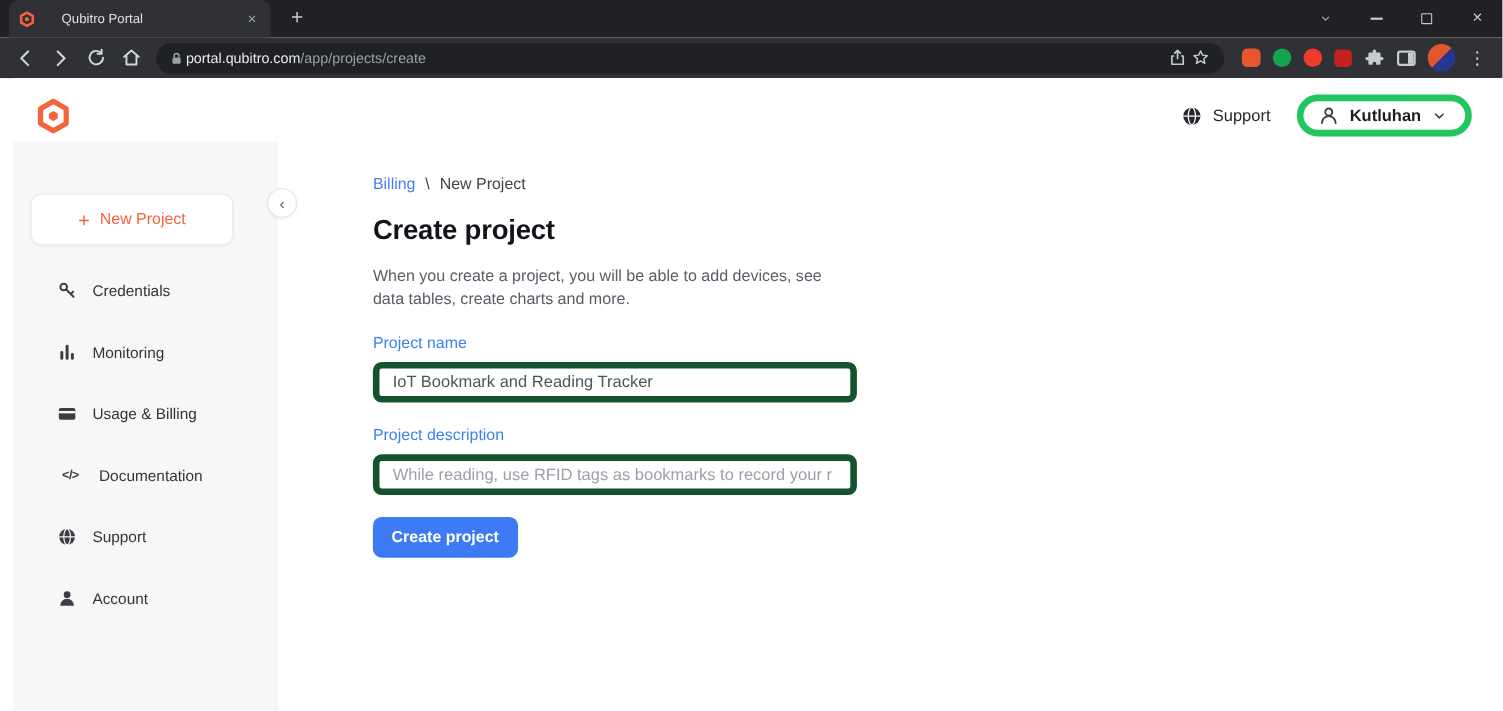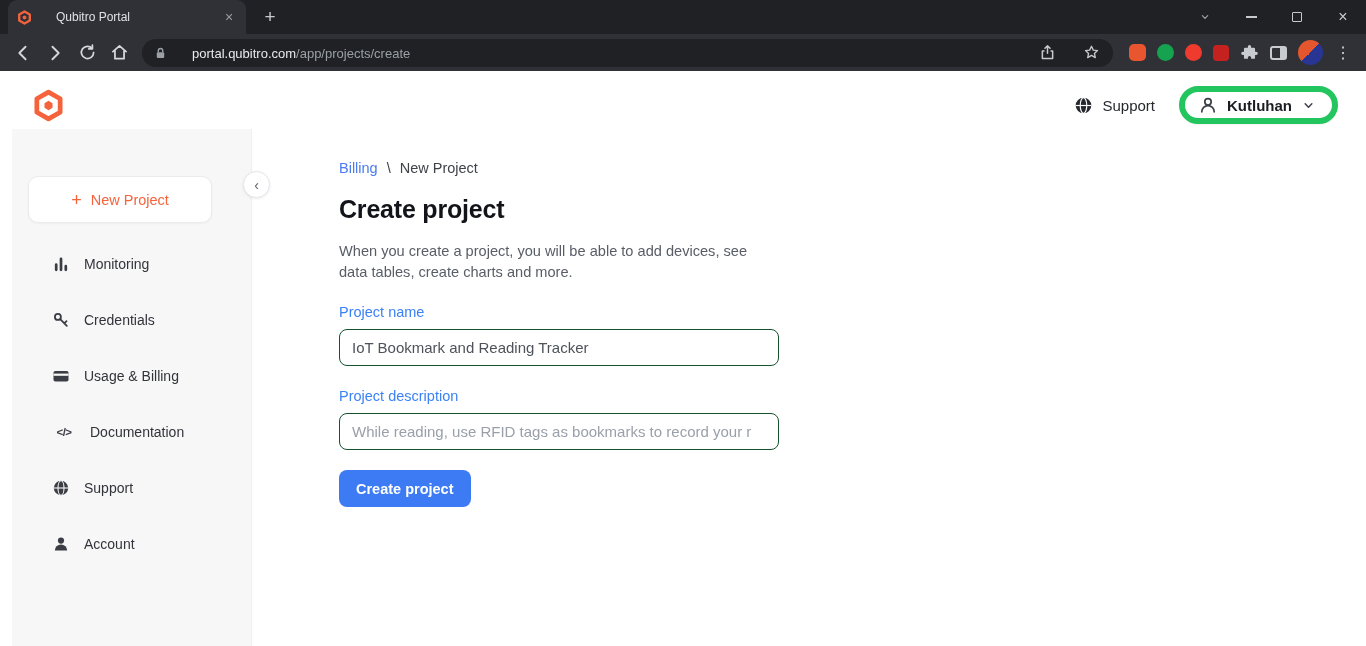--- a/index.html
+++ b/index.html
@@ -18,21 +18,21 @@
   .tabstrip-spacer { flex:1; }
   .win-controls { display:flex; height:34px; }
   .win-btn { width:46px; height:34px; display:flex; align-items:center; justify-content:center; color:#c7cacd; }
   .min-glyph { display:block; width:11px; height:1.5px; background:#c7cacd; }
   .max-glyph { display:block; width:10px; height:10px; border:1.5px solid #c7cacd; border-radius:1px; }
   .close-glyph { font-size:16px; }
 
   .toolbar { height:37px; background:#2f3136; display:flex; align-items:center; padding:0 8px; gap:2px; }
   .nav-btn { width:30px; height:28px; display:flex; align-items:center; justify-content:center; border-radius:50%; }
   .urlbar { flex:1; height:28px; background:#1f2124; border-radius:14px; margin:0 8px 0 6px;
-            display:flex; align-items:center; padding:0 12px; gap:25px; }
+            display:flex; align-items:center; padding:0 12px; gap:2px; }
   .url-host { font-size:13px; color:#e8eaed; }
   .url-path { font-size:13px; color:#9aa0a6; }
   .url-spacer { flex:1; }
   .ext-row { display:flex; align-items:center; gap:11px; padding:0 6px; }
   .ext-dot { width:17px; height:17px; border-radius:50%; }
   .ext-sq { width:16px; height:16px; border-radius:4px; }
   .sidepanel-glyph { width:17px; height:14px; border:2px solid #c8cbd0; border-radius:3px; position:relative; }
   .sidepanel-glyph::after { content:""; position:absolute; right:0; top:0; width:5px; height:100%; background:#c8cbd0; }
   .avatar-chip { width:25px; height:25px; border-radius:50%; background:linear-gradient(135deg,#e4572e 0 50%,#283593 50% 100%); }
   .menu-dots { color:#d5d8db; font-size:16px; width:18px; text-align:center; }
@@ -63,21 +63,21 @@
                   display:flex; align-items:center; justify-content:center; color:#5a5e66; font-size:14px; z-index:5; cursor:pointer; }
 
   .main { flex:1; padding:31px 0 0 87px; }
   .breadcrumb { display:flex; align-items:center; gap:9px; font-size:14.5px; }
   .crumb-link { color:#4a7cf0; cursor:pointer; }
   .crumb-sep { color:#3f434a; }
   .crumb-current { color:#3f434a; }
   .page-title { margin-top:19px; font-size:25px; font-weight:700; color:#121419; letter-spacing:-0.2px; }
   .page-desc { margin-top:17px; width:432px; font-size:14.6px; line-height:1.42; color:#585d66; }
   .field-label { margin-top:22px; font-size:14.5px; font-weight:400; color:#3b82f6; }
-  .text-input { display:block; margin-top:9px; width:440px; height:37px; border:1px solid #14532d; border-radius:8px;
+  .text-input { display:block; margin-top:9px; width:440px; height:37px; border:6px solid #14532d; border-radius:8px;
                 padding:0 12px; font-family:"Liberation Sans",sans-serif; font-size:15px; color:#4e535b; background:#fff; outline:none; }
   .text-input::placeholder { color:#9aa0aa; }
   .submit-btn { margin-top:20px; height:37px; padding:0 17px; background:#3d7bf5; border:none; border-radius:8px;
                 color:#fff; font-family:"Liberation Sans",sans-serif; font-size:14.5px; font-weight:600; cursor:pointer; }
 
   svg { display:block; }
 </style>
 </head>
 <body>
 
@@ -216,34 +216,34 @@
         <div class="np-card">
           <span class="np-plus">+</span>
           <span class="np-label">New Project</span>
         </div>
 
         <div class="nav-list">
 
           <div class="nav-item">
             <span class="nav-ico">
               <svg width="18" height="18" viewBox="0 0 18 18">
-                <path d="M4.2 14.8 V9.5 M9 14.8 V3.8 M13.8 14.8 V11.2" fill="none" stroke="#3a3d44" stroke-width="2.7" stroke-linecap="round"></path>
-              </svg>
-            </span>
-            <span class="nav-label">Monitoring</span>
-          </div>
-
-          <div class="nav-item">
-            <span class="nav-ico">
-              <svg width="18" height="18" viewBox="0 0 18 18">
                 <circle cx="5.9" cy="5.9" r="3" fill="none" stroke="#3a3d44" stroke-width="1.8"></circle>
                 <path d="M8.2 8.2 L14.8 14.8 M12.3 12.3 L14.5 10.1" fill="none" stroke="#3a3d44" stroke-width="1.8" stroke-linecap="round"></path>
               </svg>
             </span>
             <span class="nav-label">Credentials</span>
+          </div>
+
+          <div class="nav-item">
+            <span class="nav-ico">
+              <svg width="18" height="18" viewBox="0 0 18 18">
+                <path d="M4.2 14.8 V9.5 M9 14.8 V3.8 M13.8 14.8 V11.2" fill="none" stroke="#3a3d44" stroke-width="2.7" stroke-linecap="round"></path>
+              </svg>
+            </span>
+            <span class="nav-label">Monitoring</span>
           </div>
 
           <div class="nav-item">
             <span class="nav-ico">
               <svg width="18" height="18" viewBox="0 0 18 18">
                 <rect x="1.5" y="4" width="15" height="10.5" rx="1.8" fill="#3a3d44"></rect>
                 <rect x="1.5" y="6.6" width="15" height="2.2" fill="#f7f7f8"></rect>
               </svg>
             </span>
             <span class="nav-label">Usage &amp; Billing</span>

